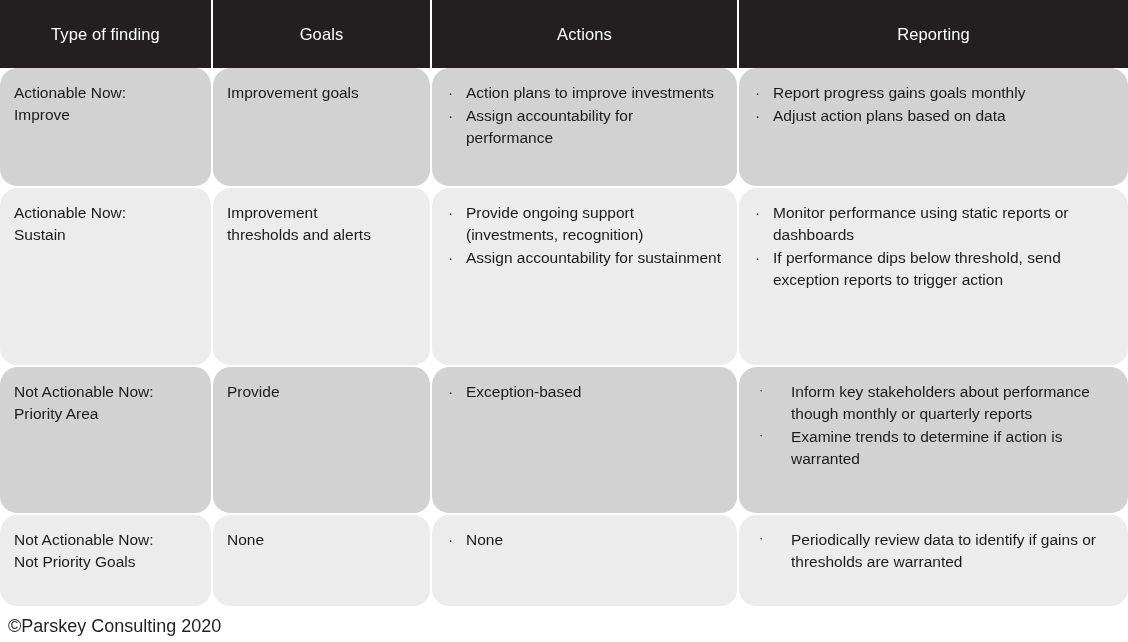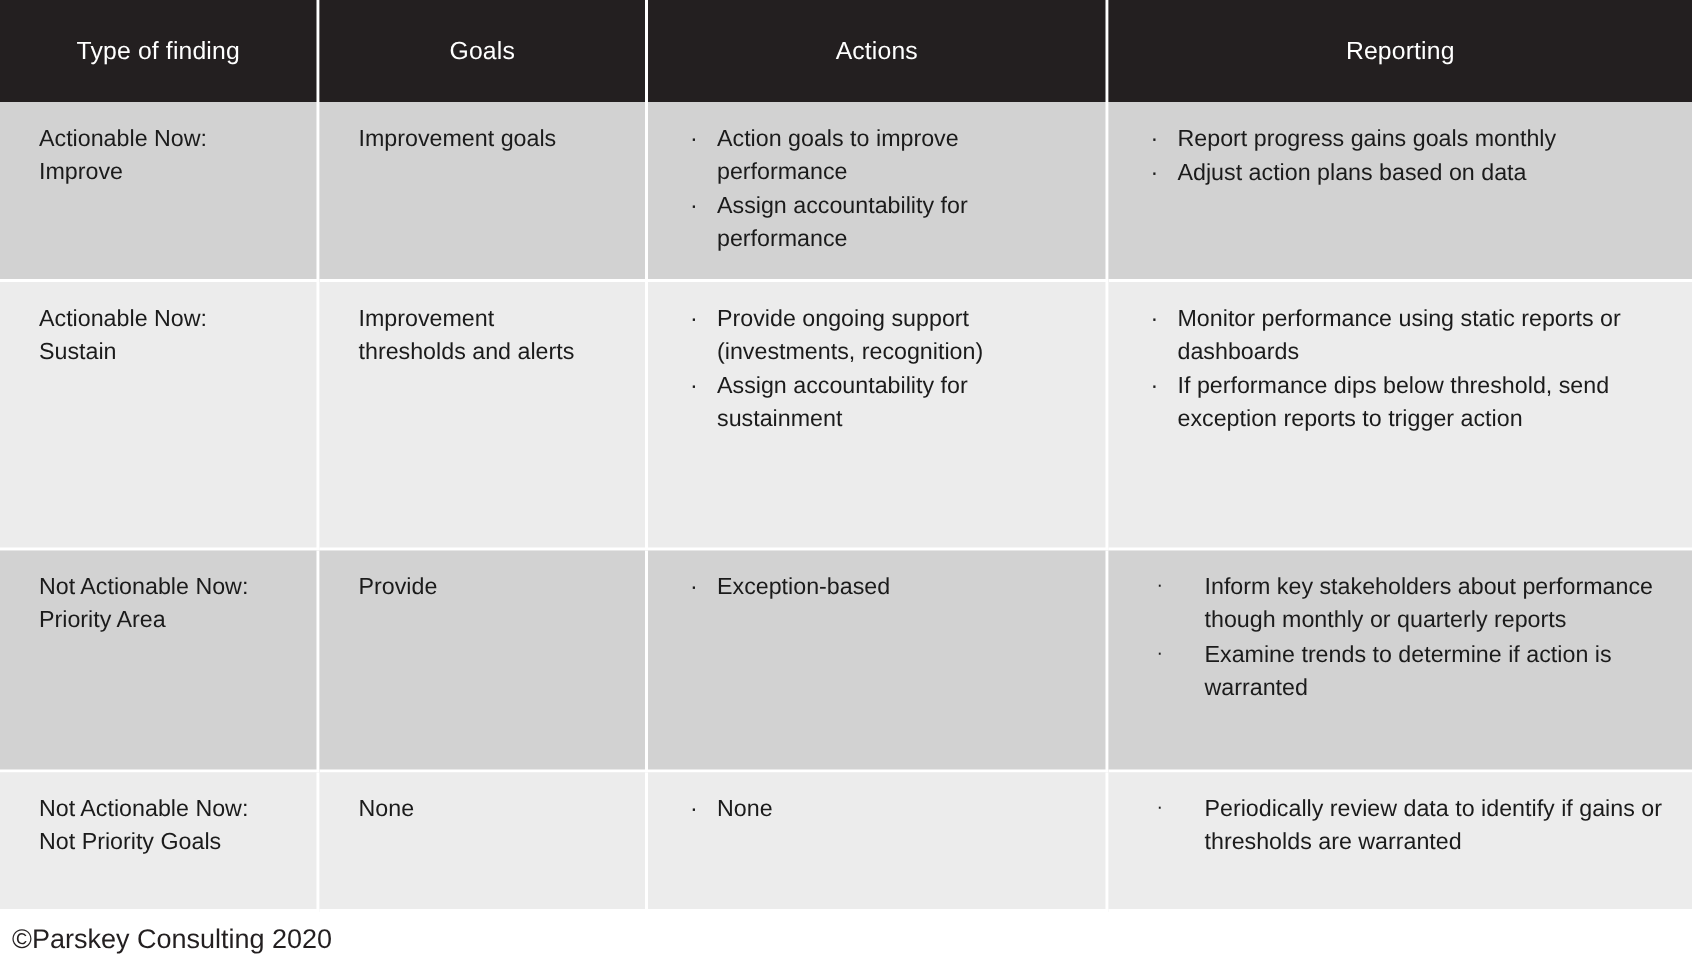--- a/index.html
+++ b/index.html
@@ -42,25 +42,26 @@
     border-right: 2px solid #ffffff;
     padding: 0 6px;
     letter-spacing: 0.1px;
   }
   thead th:last-child { border-right: none; }
 
   tbody td {
     vertical-align: top;
     border-right: 2px solid #ffffff;
     border-bottom: 2px solid #ffffff;
-    padding: 14px 14px 10px 26px;
+    padding: 14px 14px 10px 14px;
     font-size: 15.5px;
     line-height: 1.42;
     color: #1b1b1b;
     box-sizing: border-box;
+    border-radius: 18px;
   }
   tbody td:last-child { border-right: none; }
 
   tbody tr.shade-dark td { background: #d2d2d2; }
   tbody tr.shade-light td { background: #ececec; }
 
   tbody tr.r0 td { height: 120px; }
   tbody tr.r1 td { height: 179px; }
   tbody tr.r2 td { height: 148px; }
   tbody tr.r3 td { height: 93px; }
@@ -127,21 +128,21 @@
             <span class="line">Improve</span>
           </span>
         </td>
         <td>
           <span class="plain-lines">
             <span class="line">Improvement goals</span>
           </span>
         </td>
         <td>
           <ul class="bullets">
-            <li><span class="bullet-dot">·</span><span>Action goals to improve performance</span></li>
+            <li><span class="bullet-dot">·</span><span>Action plans to improve investments</span></li>
             <li><span class="bullet-dot">·</span><span>Assign accountability for performance</span></li>
           </ul>
         </td>
         <td>
           <ul class="bullets">
             <li><span class="bullet-dot">·</span><span>Report progress gains goals monthly</span></li>
             <li><span class="bullet-dot">·</span><span>Adjust action plans based on data</span></li>
           </ul>
         </td>
       </tr>

